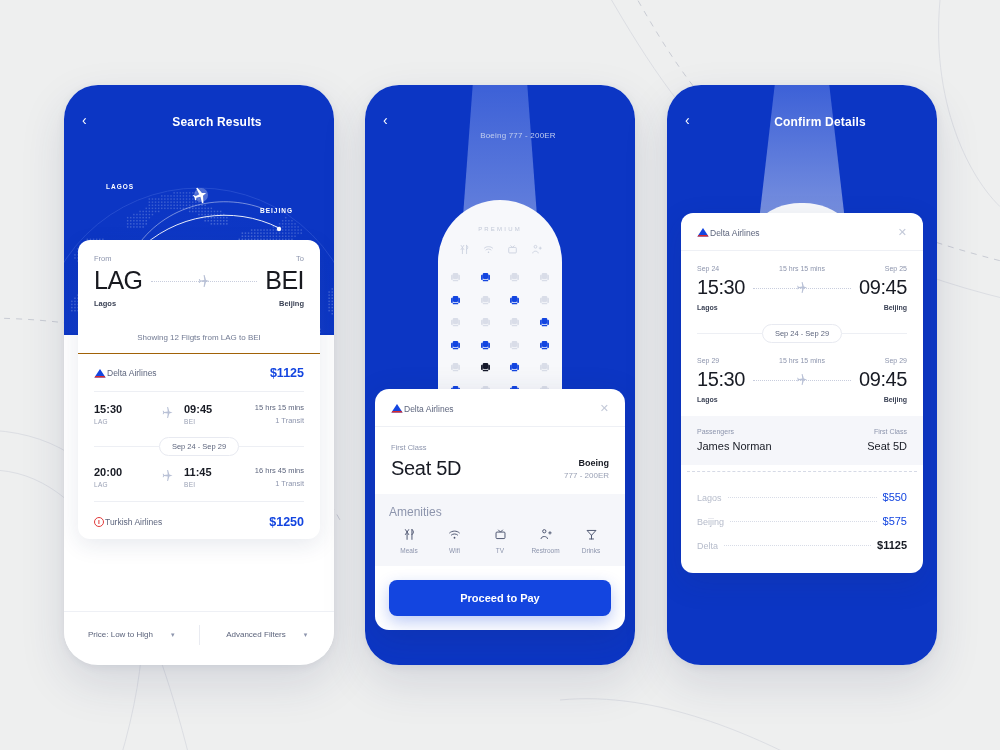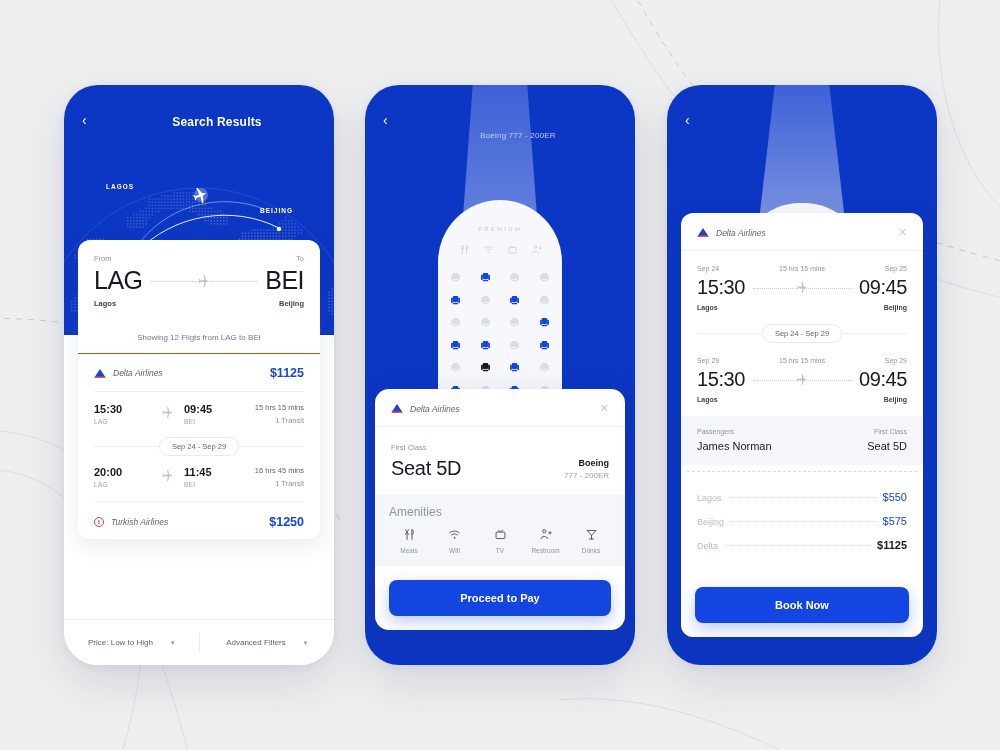--- a/index.html
+++ b/index.html
@@ -48,37 +48,37 @@
 
   .sc-mid { background:#f5f6fa; padding:11px 16px 12px; display:flex; justify-content:space-between; }
   .sc-mid .k { font-size:7px; color:#8d95ad; margin-bottom:4px; }
   .sc-mid .v { font-size:10px; color:#181b24; }
   .sc-note { text-align:center; font-size:8px; color:#717a93; padding:12px 0 11px;
              border-bottom:1px solid #a16207; }
 
   
   .fl { padding: 12px 16px 0; }
   .fl-head { display:flex; align-items:center; justify-content:space-between; padding-bottom:11px; }
-  .air { display:flex; align-items:center; gap:7px; font-size:8.5px; color:#5e667e;font-style:italic; }
+  .air { display:flex; align-items:center; gap:1px; font-size:8.5px; color:#5e667e; }
   .price { font-size:12.5px; font-weight:700; color:#1345e0; }
   .fl-times { display:flex; align-items:flex-start; padding:11px 0 0; border-top:1px solid #edeff4; }
   .t-blk { width:56px; }
   .t-blk .t { font-size:11px; font-weight:700; color:#181b24; }
   .t-blk .a { font-size:6.5px; color:#9aa1b5; margin-top:3px; letter-spacing:.3px; }
   .plane-mid { flex:0 0 34px; display:flex; justify-content:center; padding-top:3px; }
   .dur { margin-left:auto; text-align:right; }
   .dur .d1 { font-size:7.5px; color:#5e667e; }
   .dur .d2 { font-size:7.5px; color:#8d95ad; margin-top:4px; }
   .date-sep { display:flex; align-items:center; margin:12px 0 0; }
   .date-sep .ln { flex:1; border-top:1px solid #edeff4; }
   .date-pill { border:1px solid #e8eaf1; border-radius:11px; padding:4px 12px;
                font-size:7.5px; color:#5e667e; white-space:nowrap; }
   .divider { border-top:1px solid #edeff4; margin-top:13px; }
 
-  .filters { position:absolute; left:0; right:0; bottom:0; height:46px; background:#fff;
+  .filters { position:absolute; left:0; right:0; bottom:8px; height:46px; background:#fff;
              border-top:1px solid #eef0f5; display:flex; align-items:center; z-index:8; }
   .filters .f { flex:1; display:flex; align-items:center; justify-content:center; gap:18px;
                 font-size:8px; color:#5b637b; }
   .filters .sepv { width:1px; height:20px; background:#e9ebf1; }
   .chev { color:#8d95ad; font-size:7px; }
 
   
   .cabin { position:absolute; left:50%; transform:translateX(-50%); top:115px;
            width:124px; background:#f7f8fb; border-radius:62px 62px 0 0; height:330px; z-index:3; }
   .cabin-glow { position:absolute; left:50%; transform:translateX(-50%); top:0;
@@ -1623,20 +1623,23 @@
       <button class="cta">Proceed to Pay</button>
     </div>
   </div>
 
   <div class="phone" id="phone3">
     <div class="hero" style="height:580px; background:#0c36c4;"></div>
     <div class="cabin-glow" style="height:300px;"></div>
     <div style="position:absolute; left:50%; transform:translateX(-50%); top:118px; width:124px; height:60px; background:#f7f8fb; border-radius:62px 62px 0 0; z-index:3;"></div>
 
     <div class="back">‹</div>
+    <div class="hdr">
+      <div class="title">Confirm Details</div>
+    </div>
 
     <div class="ticket">
       <div class="tk-hd">
         <div class="air">
           <svg width="12" height="9" viewBox="0 0 12 9">
             <path d="M6 0 L11.6 8.6 L0.4 8.6 Z" fill="#1345e0"></path>
             <path d="M1.6 7 L10.4 7 L11.6 8.6 L0.4 8.6 Z" fill="#d92b2b"></path>
           </svg>
           <span>Delta Airlines</span>
         </div>
@@ -1717,17 +1720,16 @@
           <span class="fare-dot"></span>
           <span class="fare-v">$575</span>
         </div>
         <div class="fare-row">
           <span class="fare-k">Delta</span>
           <span class="fare-dot"></span>
           <span class="fare-v tot">$1125</span>
         </div>
       </div>
 
-      <button class="cta">Book Now</button>
     </div>
   </div>
 
 </div>
 
 </body></html>

